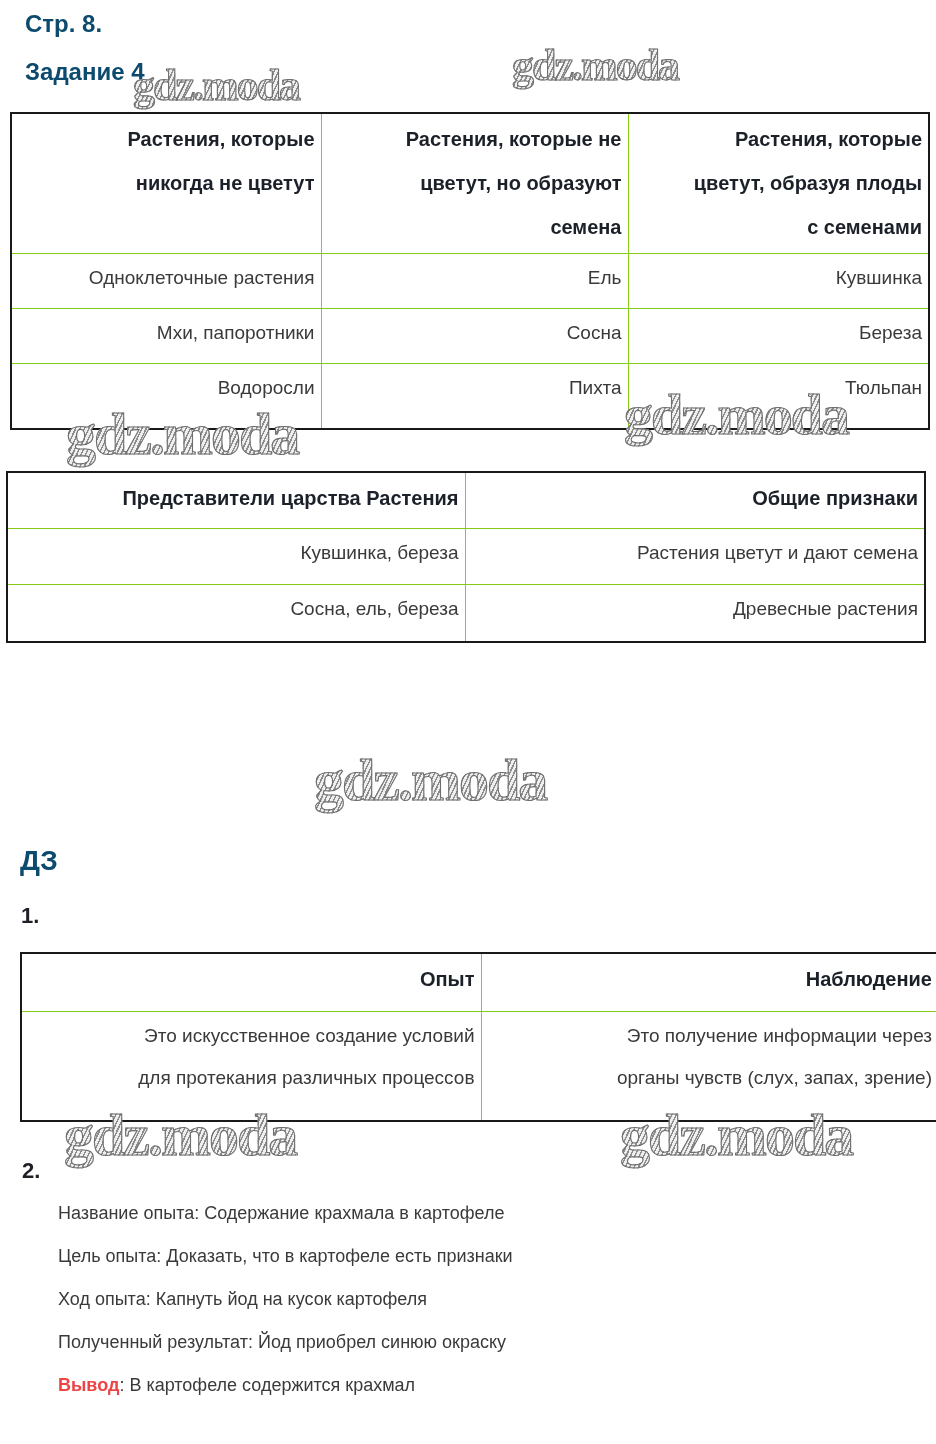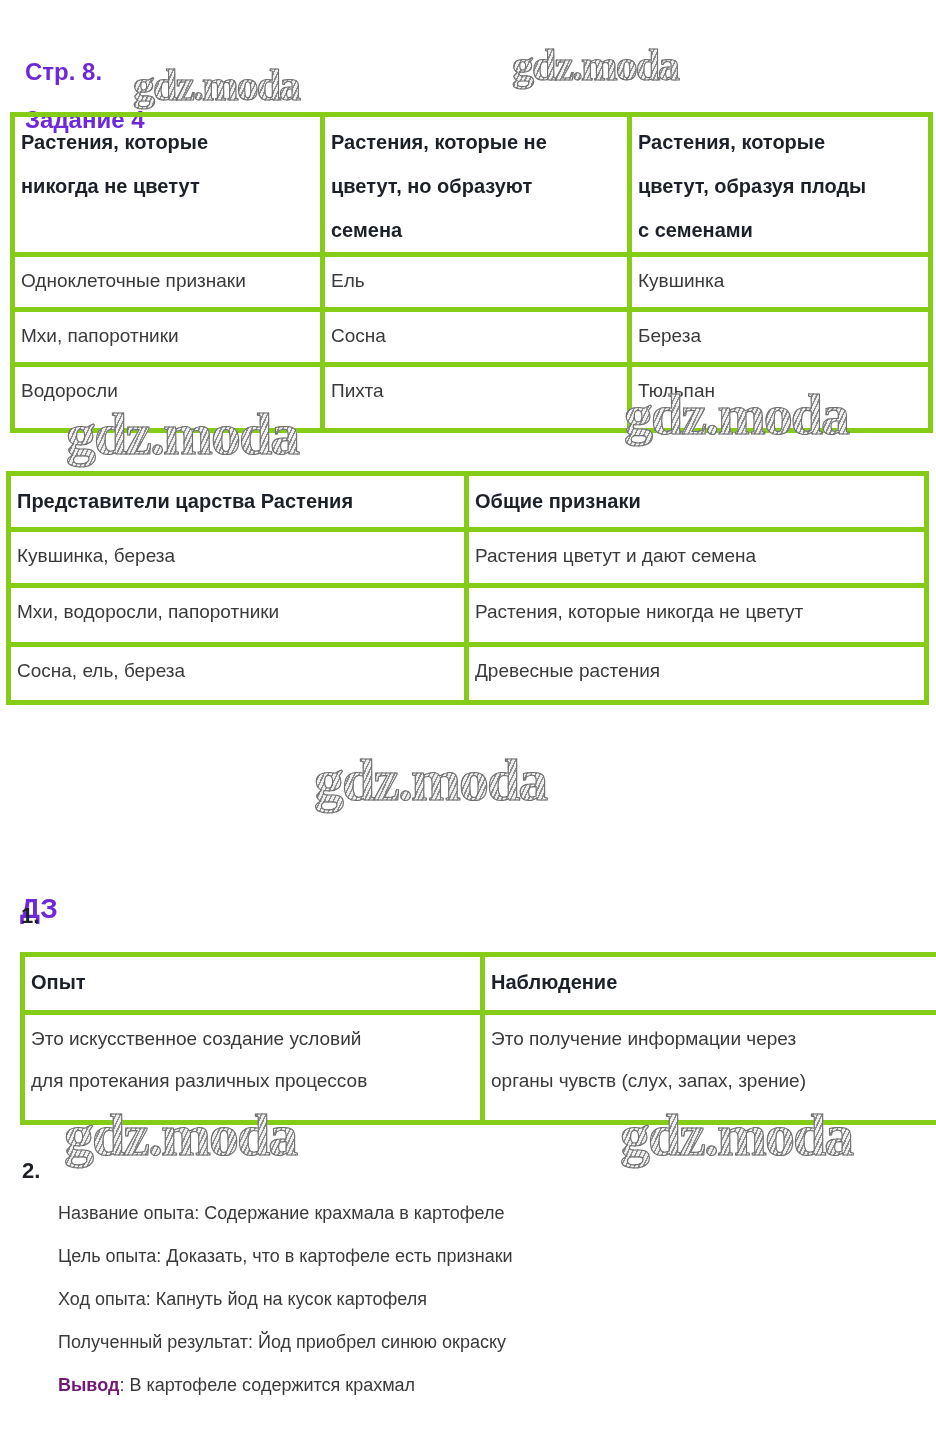--- a/index.html
+++ b/index.html
@@ -8,41 +8,40 @@
     background: #ffffff;
     font-family: "Liberation Sans", sans-serif;
     position: relative;
     overflow: hidden;
     color: #2b2b2b;
   }
   .abs { position: absolute; }
 
   .h-bold {
     font-weight: 700;
-    color: #6d28d9;
-    margin-top: 48px;
+    color: #0c4a6e;
   }
   .page-title { left: 25px; top: 10px; font-size: 24px; }
   .task-heading { left: 25px; top: 58px; font-size: 24px; }
   .dz-heading { left: 20px; top: 845px; font-size: 28px; }
   .item-number { font-size: 22px; font-weight: 700; color: #1d2025; }
   .item-1 { left: 21px; top: 903px; }
   .item-2 { left: 22px; top: 1158px; }
 
   table.sheet {
     border-collapse: collapse;
     table-layout: fixed;
     position: absolute;
     border: 2px solid #191919;
     z-index: 1;
   }
   .sheet th, .sheet td {
-    border: 5px solid #84cc16;
+    border: 1px solid #84cc16;
     vertical-align: top;
-    text-align: left;
+    text-align: right;
     padding: 3px 6px 0 6px;
     overflow: hidden;
   }
   .sheet th {
     font-size: 20px;
     font-weight: 700;
     color: #1c2129;
     line-height: 44px;
   }
   .sheet td {
@@ -82,21 +81,21 @@
   #wm-bottom-left  { left: 64px;  top: 1101px; }
   #wm-bottom-right { left: 620px; top: 1101px; }
 
   .experiment {
     left: 58px; top: 1192px;
     font-size: 18px;
     color: #3a3a3a;
     line-height: 43px;
     z-index: 2;
   }
-  .experiment .bold-label { font-weight: 700; color: #701a75; }
+  .experiment .bold-label { font-weight: 700; color: #ef4444; }
 </style>
 </head>
 <body>
 
 <div class="abs h-bold page-title">Стр. 8.</div>
 <div class="abs h-bold task-heading">Задание 4</div>
 
 <div class="wm wm-small" id="wm-top-left">gdz.moda</div>
 <div class="wm wm-small" id="wm-top-center">gdz.moda</div>
 
@@ -106,21 +105,21 @@
       <col style="width:307px">
       <col style="width:301px">
     </colgroup>
   <tbody>
       <tr style="height:140px">
     <th><span class="cellwrap" style="max-width:200px">Растения, которые никогда не цветут</span></th>
     <th><span class="cellwrap" style="max-width:232px">Растения, которые не цветут, но образуют семена</span></th>
     <th><span class="cellwrap" style="max-width:240px">Растения, которые цветут, образуя плоды с семенами</span></th>
   </tr>
   <tr style="height:55px">
-    <td>Одноклеточные признаки</td>
+    <td>Одноклеточные растения</td>
     <td>Ель</td>
     <td>Кувшинка</td>
   </tr>
   <tr style="height:55px">
     <td>Мхи, папоротники</td>
     <td>Сосна</td>
     <td>Береза</td>
   </tr>
   <tr style="height:66px">
     <td>Водоросли</td>
@@ -139,24 +138,20 @@
       <col style="width:460px">
     </colgroup>
   <tbody>
       <tr style="height:56px">
     <th>Представители царства Растения</th>
     <th>Общие признаки</th>
   </tr>
   <tr style="height:56px">
     <td>Кувшинка, береза</td>
     <td>Растения цветут и дают семена</td>
-  </tr>
-  <tr style="height:59px">
-    <td>Мхи, водоросли, папоротники</td>
-    <td>Растения, которые никогда не цветут</td>
   </tr>
   <tr style="height:58px">
     <td>Сосна, ель, береза</td>
     <td>Древесные растения</td>
   </tr>
 </tbody>
   </table>
 
 <div class="wm wm-large" id="wm-center">gdz.moda</div>
 

